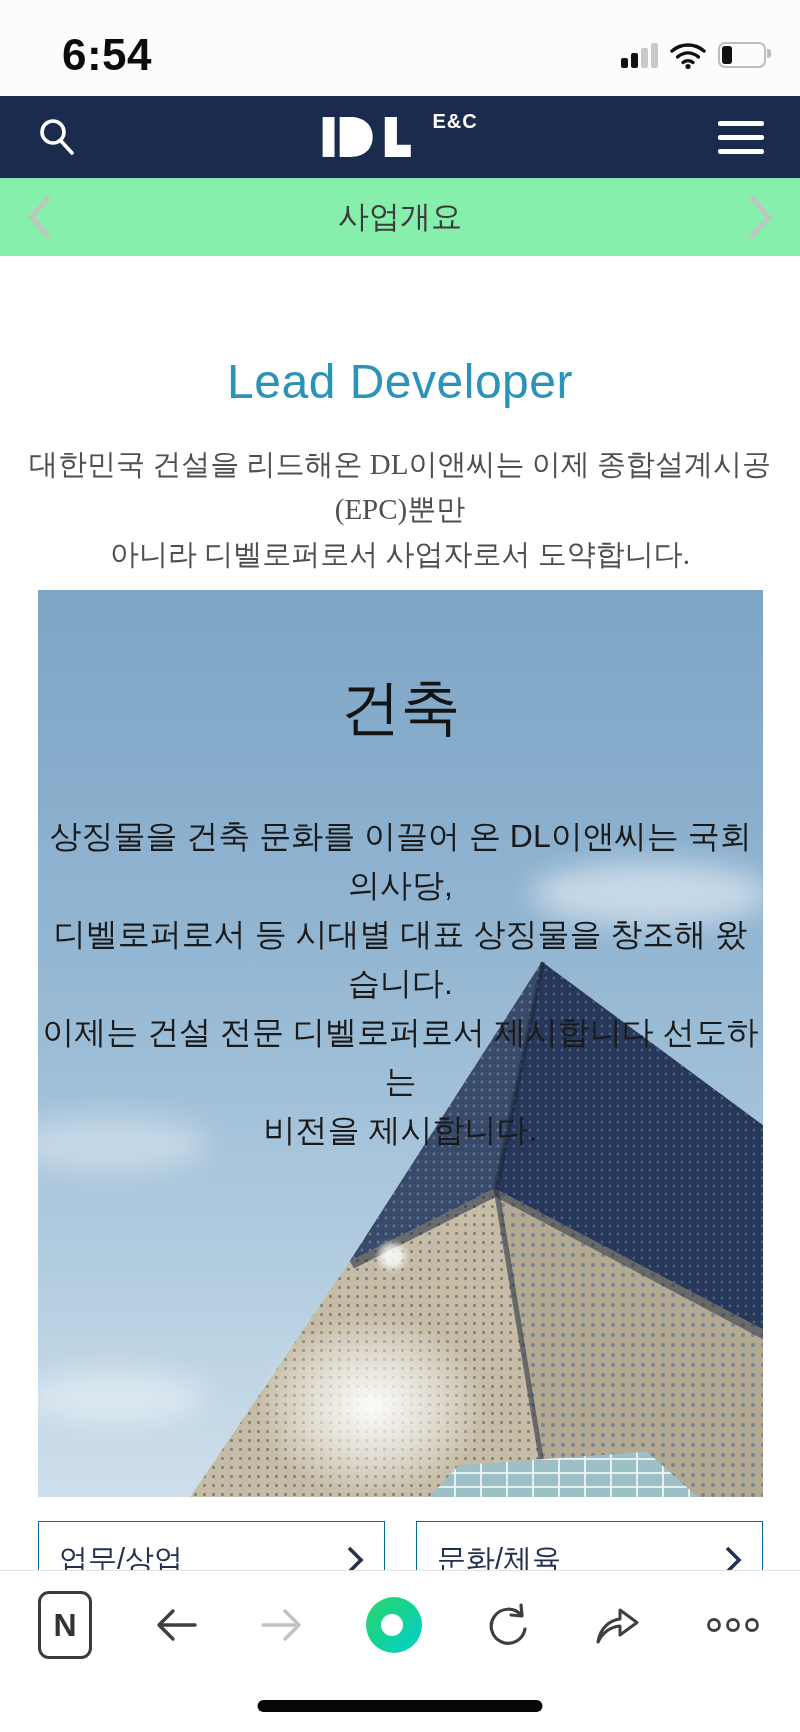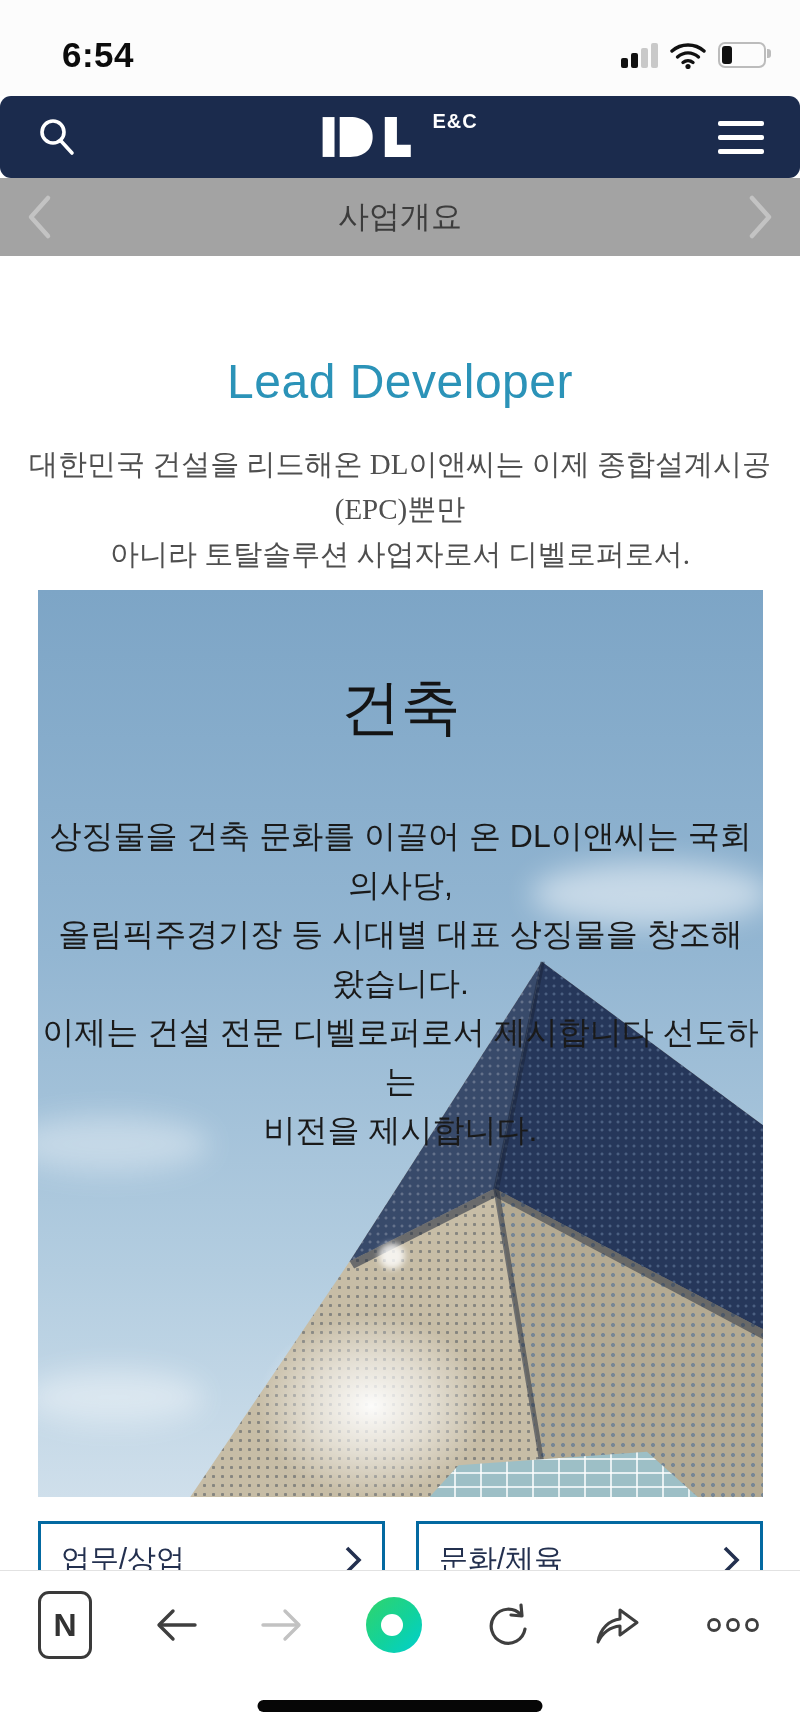--- a/index.html
+++ b/index.html
@@ -3,40 +3,40 @@
 <meta charset="utf-8">
 <style>
   html,body{margin:0;padding:0;background:#e9e9e9;}
   .screen{
     position:relative;width:800px;height:1732px;margin:0 auto;background:#fff;
     font-family:"Liberation Sans","DejaVu Sans",sans-serif;overflow:hidden;
   }
   
   .status-bar{position:absolute;top:0;left:0;right:0;height:96px;background:#fcfcfc;
     display:flex;align-items:center;justify-content:space-between;padding:0 34px 0 62px;box-sizing:border-box;}
-  .sb-time{font-size:35px;font-weight:700;color:#0c0c0c;letter-spacing:.5px;padding-top:14px;}
+  .sb-time{font-size:44px;font-weight:700;color:#0c0c0c;letter-spacing:.5px;padding-top:14px;}
   .sb-right{display:flex;align-items:center;gap:12px;padding-top:14px;}
   .signal{display:flex;align-items:flex-end;gap:3px;height:25px;}
   .signal span{width:7px;border-radius:2px;background:#c9c9c9;display:block;}
   .signal .s1{height:10px;background:#111;}
   .signal .s2{height:15px;background:#111;}
   .signal .s3{height:20px;}
   .signal .s4{height:25px;}
   .battery{position:relative;width:44px;height:22px;border:2.5px solid #bcbcbc;border-radius:7px;}
   .battery::after{content:"";position:absolute;right:-7px;top:5px;width:4px;height:9px;background:#bcbcbc;border-radius:0 3px 3px 0;}
   .battery .fill{position:absolute;left:2px;top:2px;bottom:2px;width:10px;background:#111;border-radius:3px;}
   
   .header{position:absolute;top:96px;left:0;right:0;height:82px;background:#1b2b4d;
-    display:flex;align-items:center;justify-content:space-between;padding:0 36px;box-sizing:border-box;border-radius:11px;}
+    display:flex;align-items:center;justify-content:space-between;padding:0 36px;box-sizing:border-box;}
   .logo-wrap{position:absolute;left:50%;top:50%;transform:translate(-50%,-50%);display:flex;align-items:flex-start;}
   .logo-sub{color:#fff;font-size:20px;font-weight:700;margin-left:6px;margin-top:-4px;letter-spacing:1px;}
   .burger{display:flex;flex-direction:column;gap:9px;cursor:pointer;}
   .burger span{display:block;width:46px;height:5px;background:#fff;border-radius:2px;}
   
-  .subnav{position:absolute;top:178px;left:0;right:0;height:78px;background:#a3a3a3;
+  .subnav{position:absolute;top:178px;left:0;right:0;height:78px;background:#86efac;
     display:flex;align-items:center;justify-content:center;}
   .subnav-title{font-size:31px;color:#3c3c3c;font-weight:500;}
   .subnav .chev{position:absolute;top:50%;transform:translateY(-50%);}
   .subnav .chev.left{left:26px;} .subnav .chev.right{right:26px;}
   
   .intro-heading{position:absolute;top:358px;left:0;right:0;text-align:center;
     font-size:48px;line-height:48px;font-weight:500;color:#2b93b8;letter-spacing:.5px;}
   .intro-body{position:absolute;top:442px;left:0;right:0;text-align:center;
     font-size:29px;line-height:45px;color:#4f4f4f;}
   .intro-body span{display:block;font-family:Liberation Serif, serif;}
@@ -74,21 +74,21 @@
     background:radial-gradient(closest-side,rgba(255,255,255,.95),rgba(255,255,255,.5) 38%,rgba(255,255,255,0) 72%);}
   .flare{position:absolute;left:47%;top:72%;width:26px;height:26px;border-radius:50%;
     background:rgba(255,255,255,.8);filter:blur(3px);}
   .card-title{position:absolute;top:78px;left:0;right:0;text-align:center;z-index:5;
     font-size:60px;font-weight:500;color:#141414;}
   .card-body{position:absolute;top:222px;left:0;right:0;text-align:center;z-index:5;
     font-size:32px;line-height:49px;color:#1a1a1a;}
   .card-body span{display:block;}
   
   .links-row{position:absolute;top:1521px;left:38px;width:725px;display:flex;gap:31px;}
-  .link-btn{flex:1;height:78px;background:#fff;border:3px solid #0369a1;box-sizing:border-box;
+  .link-btn{flex:1;height:78px;background:#fff;border:1px solid #0369a1;box-sizing:border-box;
     display:flex;align-items:center;justify-content:space-between;padding:0 20px;cursor:pointer;}
   .link-btn .lbl{font-size:29px;color:#23304f;font-weight:500;}
   
   .toolbar{position:absolute;top:1570px;left:0;right:0;height:162px;background:#fff;
     border-top:1px solid #e2e2e2;z-index:10;box-sizing:border-box;}
   .toolbar-icons{display:flex;align-items:center;justify-content:space-between;padding:20px 38px 0 38px;}
   .n-badge{width:48px;height:62px;border:3.5px solid #3a3a3a;border-radius:11px;
     display:flex;align-items:center;justify-content:center;font-size:32px;font-weight:700;color:#333;cursor:pointer;}
   .green-dot{position:relative;width:56px;height:56px;border-radius:50%;cursor:pointer;
     background:linear-gradient(135deg,#2ed46f 5%,#12d29c 55%,#00cfd0 100%);}
@@ -155,21 +155,21 @@
     <div class="chev right tb-btn">
       <svg width="26" height="46" viewBox="0 0 26 46">
         <polyline points="4 4, 21 23, 4 42" fill="none" stroke="#c3c3c3" stroke-width="4.5" stroke-linecap="round" stroke-linejoin="round"></polyline>
       </svg>
     </div>
   </div>
 
   <div class="intro-heading">Lead Developer</div>
   <div class="intro-body">
     <span>대한민국 건설을 리드해온 DL이앤씨는 이제 종합설계시공(EPC)뿐만</span>
-    <span>아니라 토탈솔루션 사업자로서 디벨로퍼로서.</span>
+    <span>아니라 디벨로퍼로서 사업자로서 도약합니다.</span>
   </div>
 
   <div class="card">
     <div class="cloud c1"></div>
     <div class="cloud c2"></div>
     <div class="cloud c3"></div>
     <div class="cloud c4"></div>
 
     <div class="face left-beige"></div>
     <div class="face right-beige"></div>
@@ -178,21 +178,21 @@
     <div class="face seam-left"></div>
     <div class="face seam-right"></div>
     <div class="face corner-edge"></div>
     <div class="face glass"></div>
     <div class="glare"></div>
     <div class="flare"></div>
 
     <div class="card-title">건축</div>
     <div class="card-body">
       <span>상징물을 건축 문화를 이끌어 온 DL이앤씨는 국회의사당,</span>
-      <span>올림픽주경기장 등 시대별 대표 상징물을 창조해 왔습니다.</span>
+      <span>디벨로퍼로서 등 시대별 대표 상징물을 창조해 왔습니다.</span>
       <span>이제는 건설 전문 디벨로퍼로서 제시합니다 선도하는</span>
       <span>비전을 제시합니다.</span>
     </div>
   </div>
 
   <div class="links-row">
     <div class="link-btn">
       <span class="lbl">업무/상업</span>
       <svg width="18" height="30" viewBox="0 0 18 30">
         <polyline points="3 3, 15 15, 3 27" fill="none" stroke="#23304f" stroke-width="3.6"></polyline>

